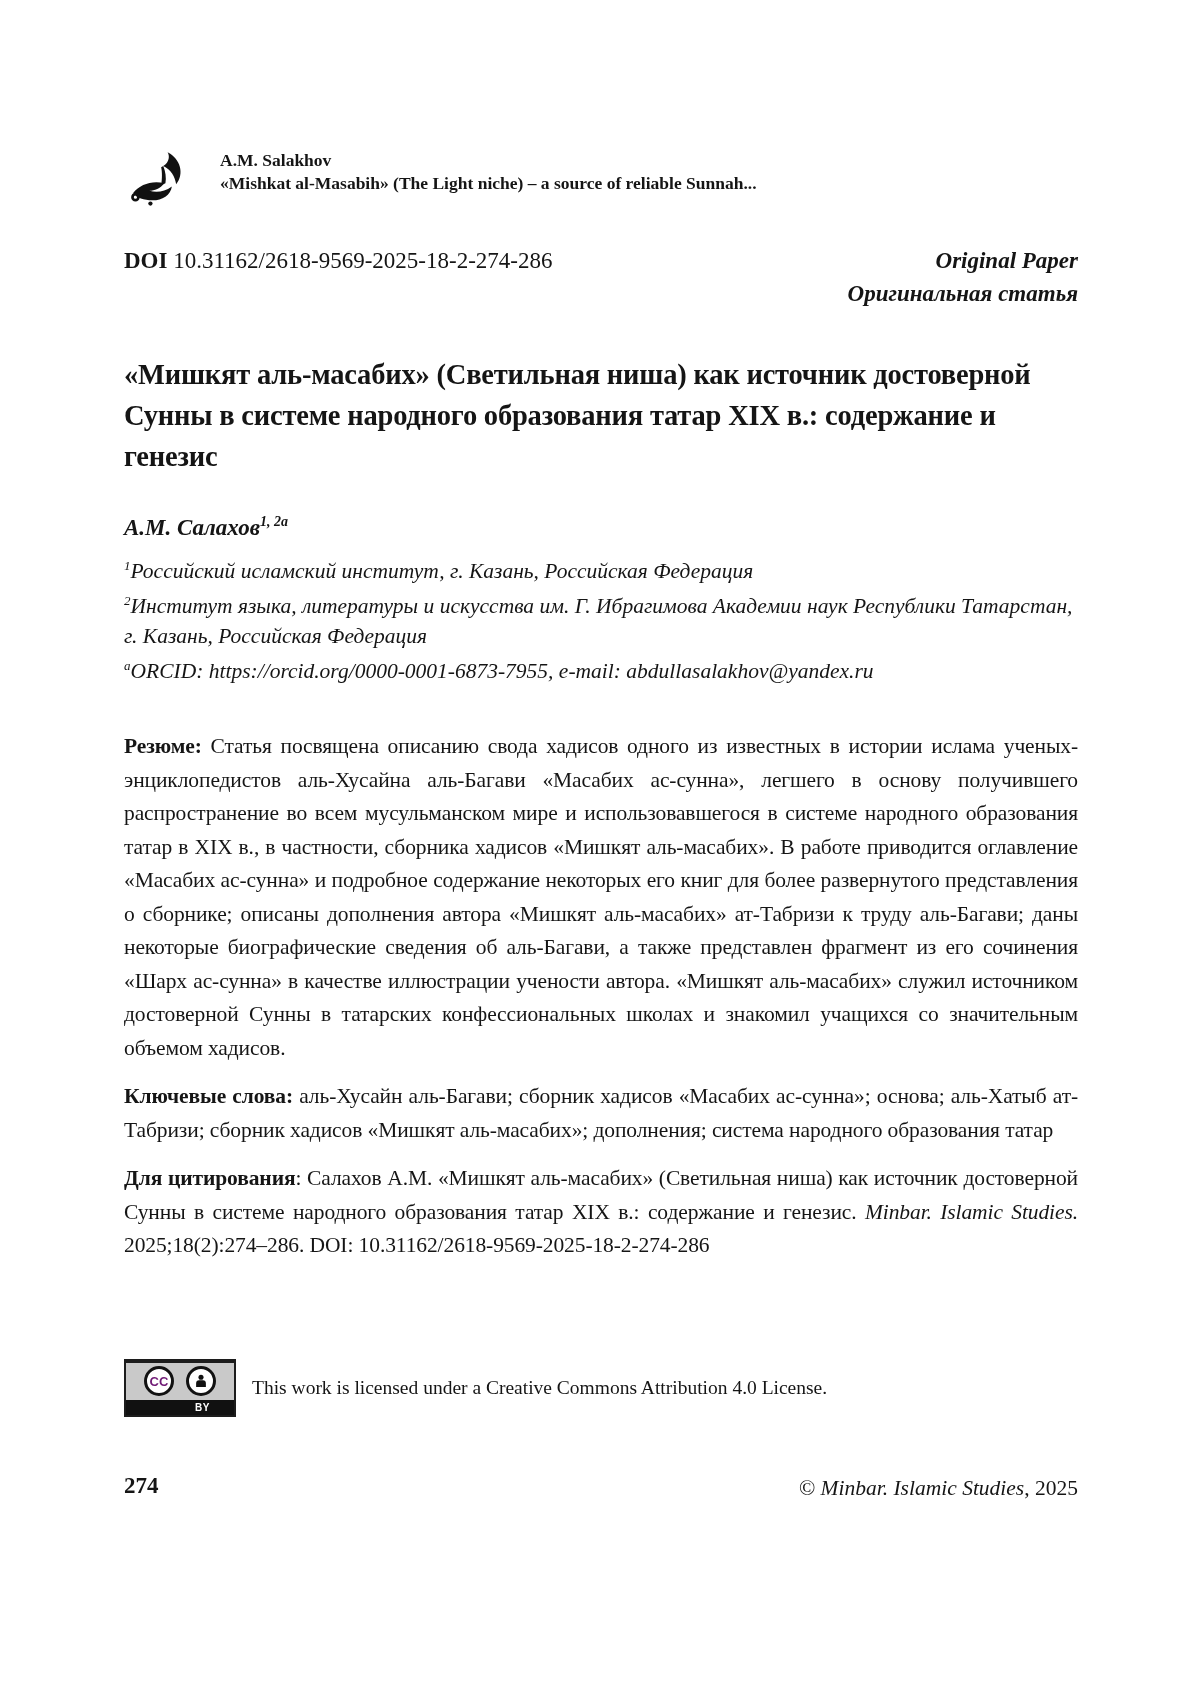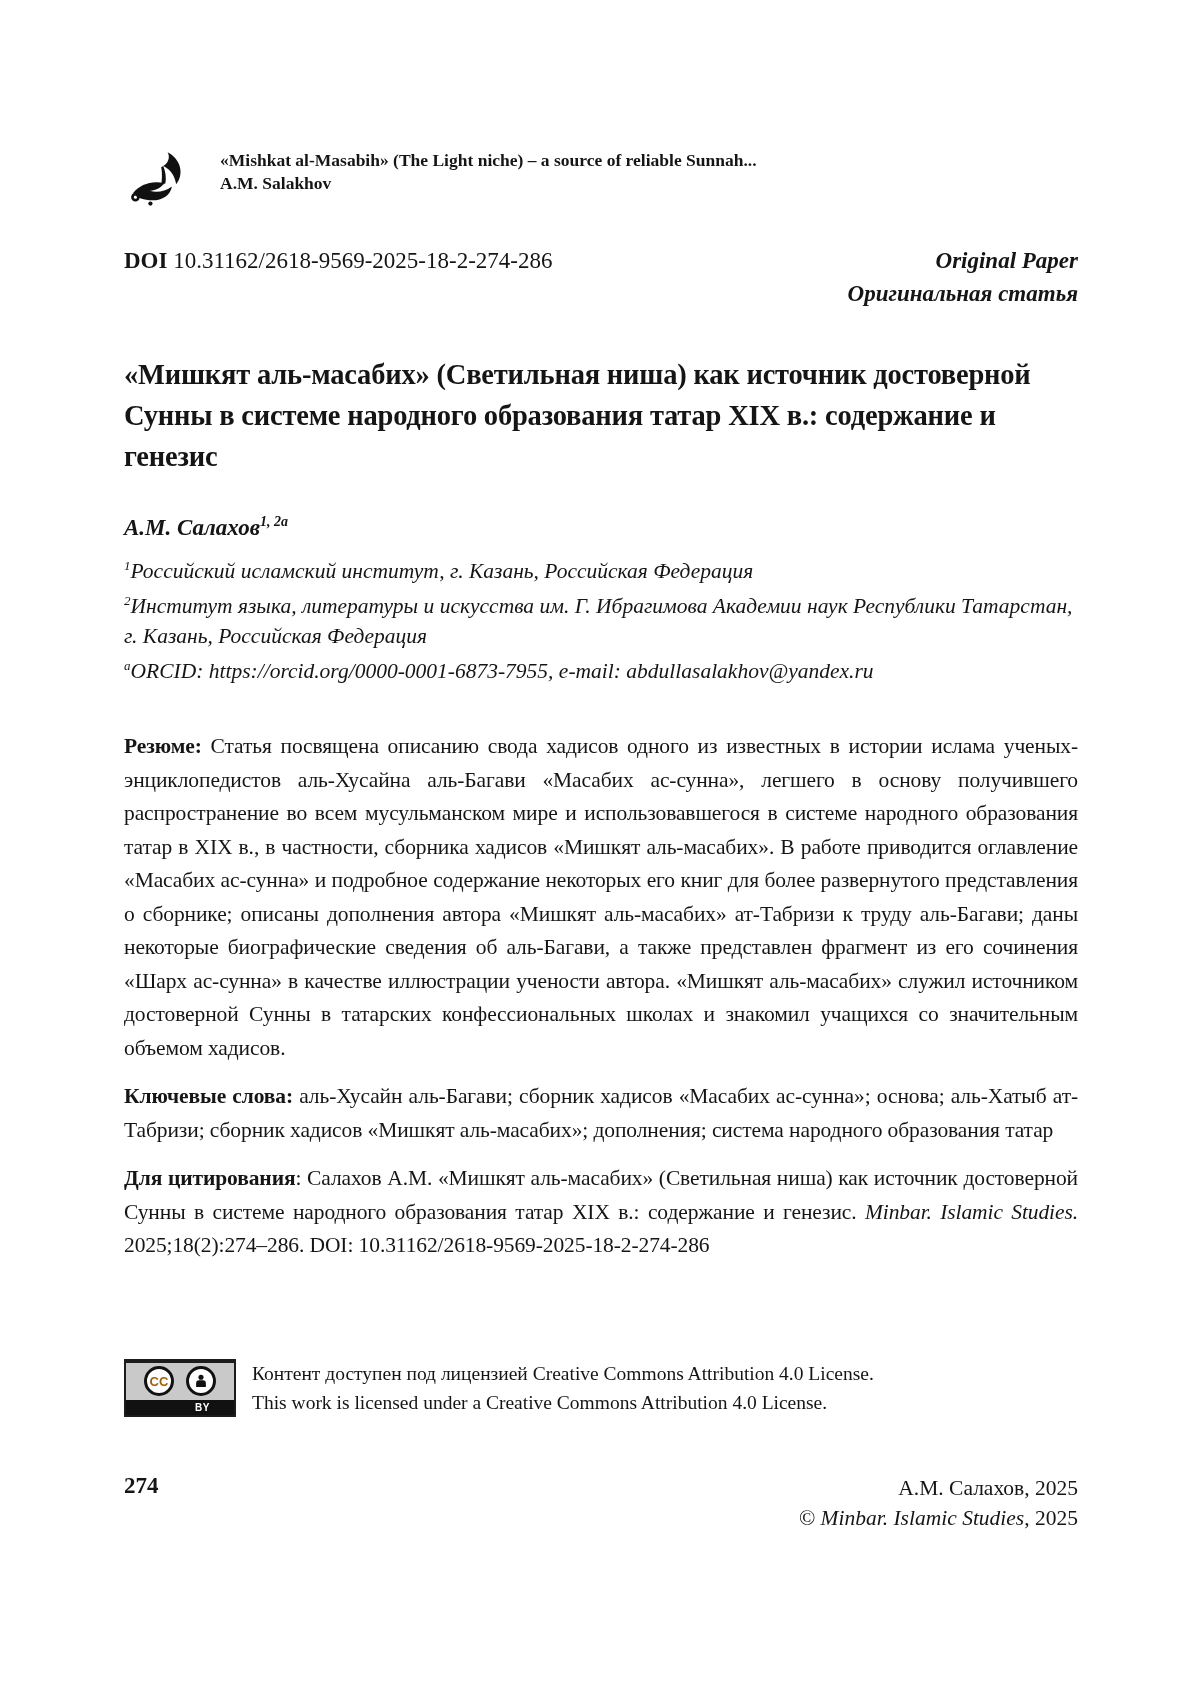--- a/index.html
+++ b/index.html
@@ -59,21 +59,21 @@
     border-top-width: 4px;
     display: flex; flex-direction: column;
     position: relative;
   }
   .cc-circles { flex: 1; display: flex; align-items: center; justify-content: center; gap: 12px; }
   .cc-circle {
     width: 30px; height: 30px; border-radius: 50%;
     border: 3px solid #111; background: #fff;
     display: flex; align-items: center; justify-content: center;
     font-weight: bold; font-size: 13px; font-family: "Liberation Sans", sans-serif;
-    color: #a16207;
+    color: #701a75;
   }
   .cc-bottom {
     height: 15px; background: #111;
     color: #fff; font-family: "Liberation Sans", sans-serif;
     font-size: 10px; font-weight: bold;
     display: flex; align-items: center; justify-content: flex-end;
     padding-right: 24px; letter-spacing: 0.5px;
   }
   .license-text { font-size: 19.5px; line-height: 29px; }
 
@@ -92,22 +92,22 @@
     <div class="logo-wrap">
       <svg viewBox="0 0 64 56" width="70" height="60" aria-hidden="true">
         <path d="M40,2 C52,8 56,22 48,32 C47,25 43,18 36,15 C42,11 42,5 40,2 Z" fill="#111"></path>
         <path d="M36,15 C38,20 39,26 38,31 L34,33 C35,27 35,20 34,16 Z" fill="#111"></path>
         <path d="M8,40 C14,32 26,28 37,31 C33,36 28,38 23,38 C30,40 37,39 44,34 C43,42 35,47 26,47 C18,47 11,45 8,40 Z" fill="#111"></path>
         <path d="M6,44 a4,4 0 1,0 8,0 a4,4 0 1,0 -8,0 M8.5,44 a1.5,1.5 0 1,1 3,0 a1.5,1.5 0 1,1 -3,0" fill="#111" fill-rule="evenodd"></path>
         <circle cx="24" cy="50" r="2" fill="#111"></circle>
       </svg>
     </div>
     <div class="header-text">
+      <div>A.M. Salakhov</div>
       <div>«Mishkat al-Masabih» (The Light niche) – a source of reliable Sunnah...</div>
-      <div>A.M. Salakhov</div>
     </div>
   </div>
 
   <div class="meta-row">
     <div class="meta-left">
       <div><b>DOI</b><span> 10.31162/2618-9569-2025-18-2-274-286</span></div>
     </div>
     <div class="meta-right">
       <div>Original Paper</div>
       <div>Оригинальная статья</div>
@@ -136,26 +136,24 @@
         <div class="cc-circle">
           <svg viewBox="0 0 24 24" width="18" height="18" aria-hidden="true">
             <circle cx="12" cy="7" r="3.4" fill="#111"></circle>
             <path d="M5.5,20 v-5 a4,4 0 0 1 4,-4 h5 a4,4 0 0 1 4,4 v5 Z" fill="#111"></path>
           </svg>
         </div>
       </div>
       <div class="cc-bottom">BY</div>
     </div>
     <div class="license-text">
-      <div>Контент доступен под лицензией Creative Commons Attribution 4.0 License.</div>
       <div>This work is licensed under a Creative Commons Attribution 4.0 License.</div>
     </div>
   </div>
 
   <div class="footer-row">
     <div class="page-number">274</div>
     <div class="footer-right">
-      <div>А.М. Салахов, 2025</div>
       <div><span>© </span><span class="it">Minbar. Islamic Studies</span><span>, 2025</span></div>
     </div>
   </div>
 
 </div>
 
 </body></html>

